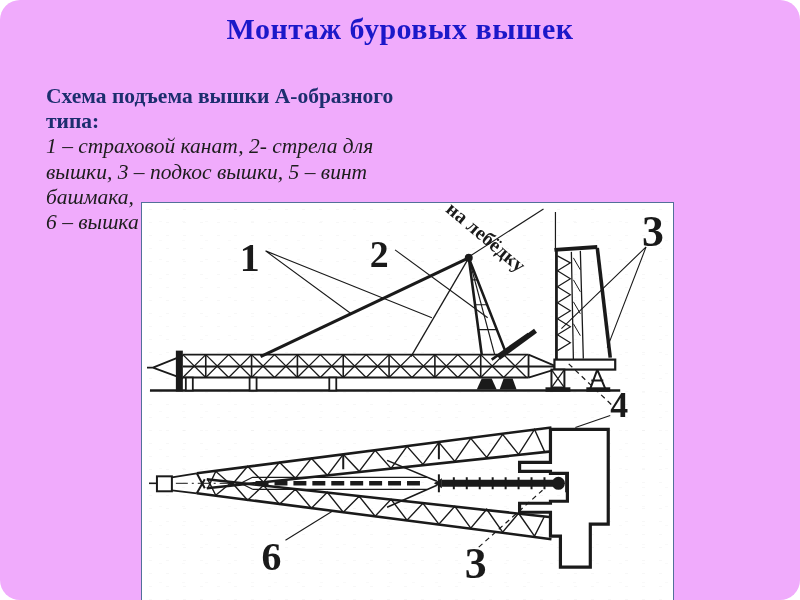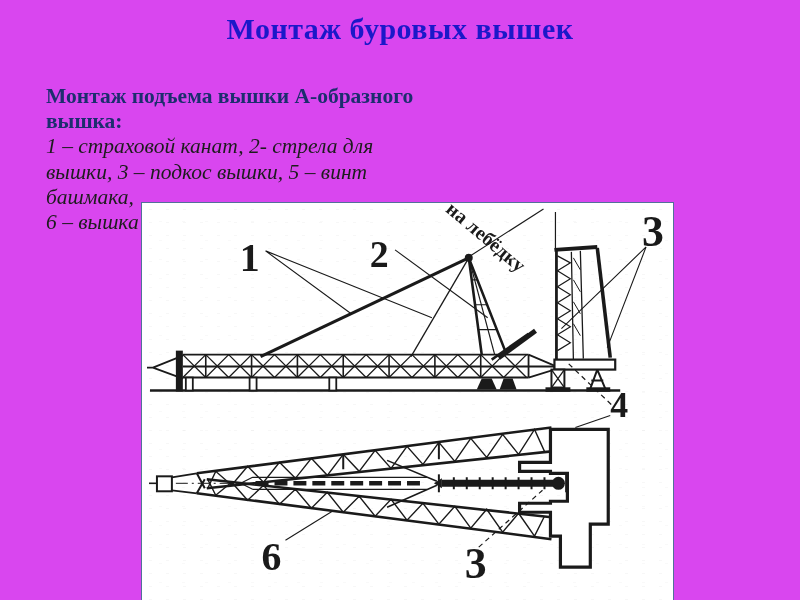--- a/index.html
+++ b/index.html
@@ -2,21 +2,21 @@
 <html style="--title: #1b18c9; --heading: #1c2e6e; --body: #1c1c1c; --frame_border: #527099; --ink: #1a1a1a; --background: #ffffff;"><head>
 <meta charset="utf-8">
 <style>
   :root{
     --title:#1b18c9; --heading:#1c2e6e; --body:#1c1c1c;
     --frame_border:#527099; --ink:#1a1a1a; --background:#ffffff;
   }
   *{margin:0;padding:0;box-sizing:border-box;}
   html,body{width:800px;height:600px;overflow:hidden;background:var(--background);}
   body{font-family:"Liberation Serif","DejaVu Serif",serif;position:relative;}
-  .slide{position:absolute;inset:0;background:#d946ef;}
+  .slide{position:absolute;inset:0;background:#f0abfc;border-radius:20px;}
   .title{position:absolute;left:0;top:12px;width:800px;text-align:center;
          font-size:30px;font-weight:bold;color:var(--title);letter-spacing:.5px;}
   .caption{position:absolute;left:46px;top:84px;width:420px;
            font-size:21.5px;line-height:25.2px;color:var(--body);}
   .cap-h{font-weight:bold;color:var(--heading);font-style:normal;}
   .cap-i{font-style:italic;}
   .figure-frame{position:absolute;left:141px;top:202px;width:533px;height:404px;
                 border:1.5px solid var(--frame_border);border-bottom:none;
                 background:
                   radial-gradient(rgba(0,0,0,.03) 1px, transparent 1.2px) 0 0/17px 13px,
@@ -29,22 +29,22 @@
   svg .wfill{fill:#fff;}
 </style>
 </head>
 <body>
 
 <div class="slide">
 
   <div class="title">Монтаж буровых вышек</div>
 
   <div class="caption">
-    <div class="cap-h">Монтаж подъема вышки А-образного</div>
-    <div class="cap-h">вышка:</div>
+    <div class="cap-h">Схема подъема вышки А-образного</div>
+    <div class="cap-h">типа:</div>
     <div class="cap-i">1 – страховой канат, 2- стрела для</div>
     <div class="cap-i">вышки, 3 – подкос вышки, 5 – винт</div>
     <div class="cap-i">башмака,</div>
     <div class="cap-i">6 – вышка</div>
   </div>
 
   <div class="figure-frame">
     <svg viewBox="142 203 533 404" preserveAspectRatio="none">
 
       <g>

